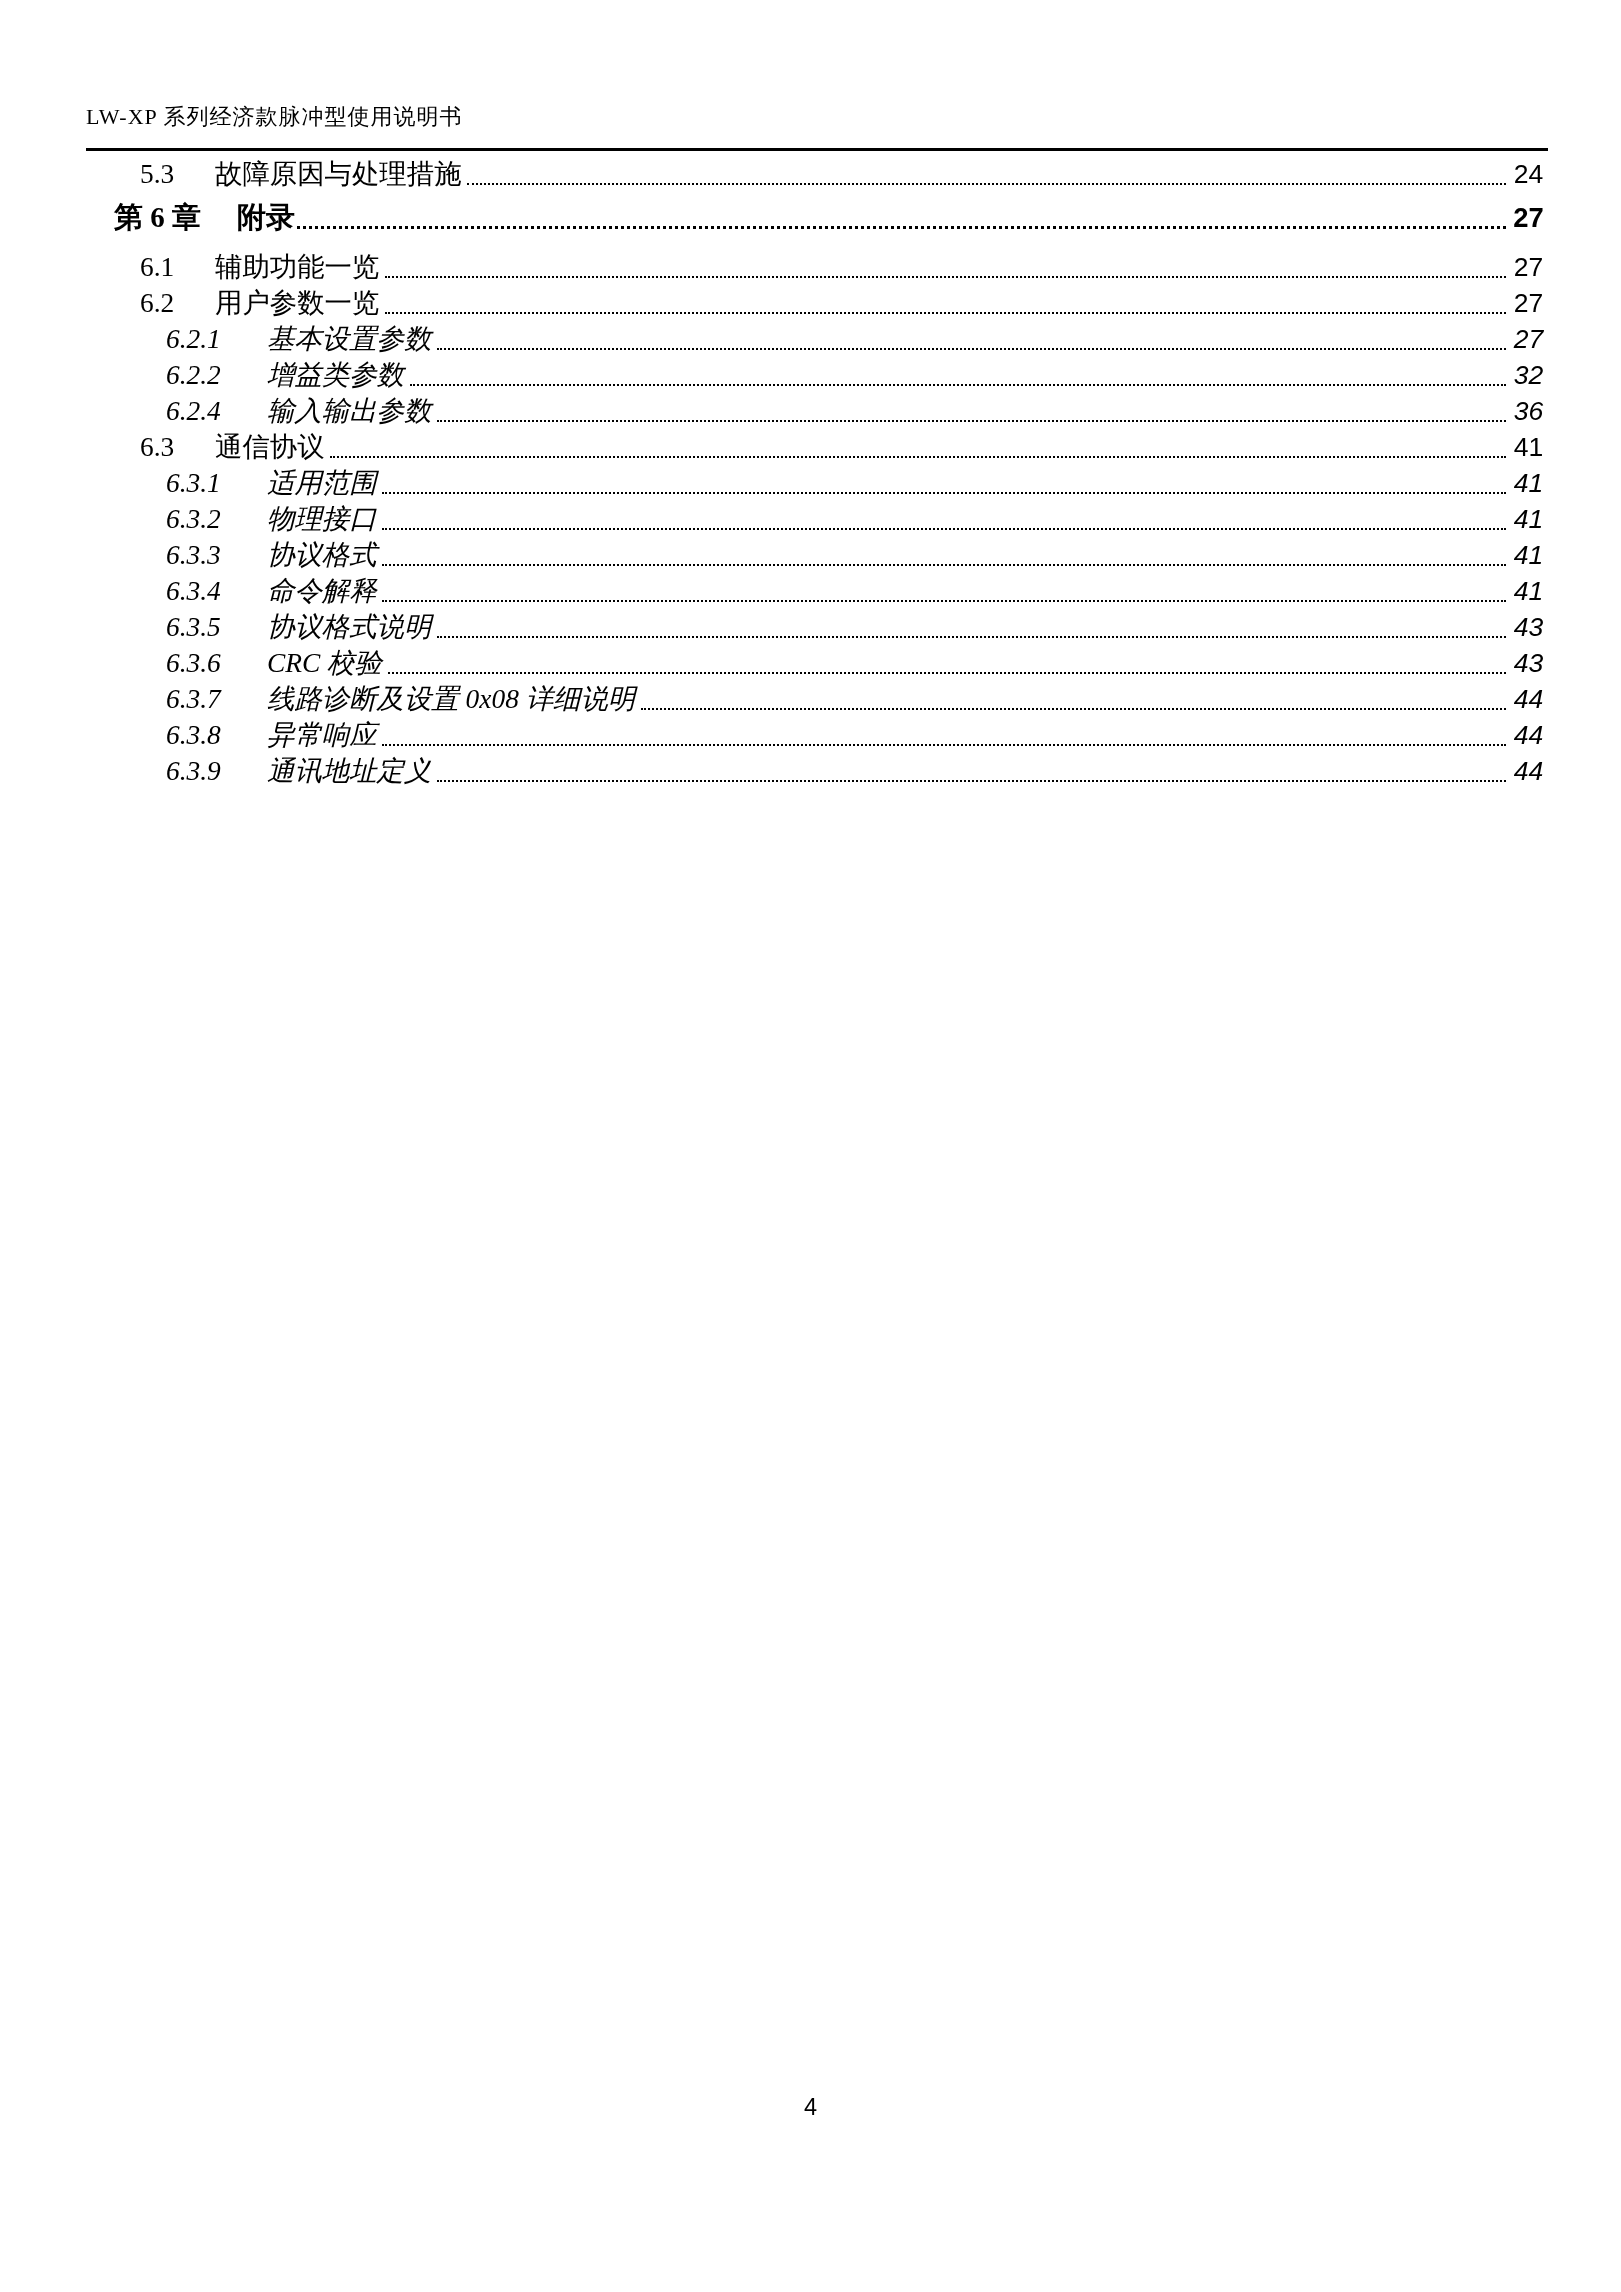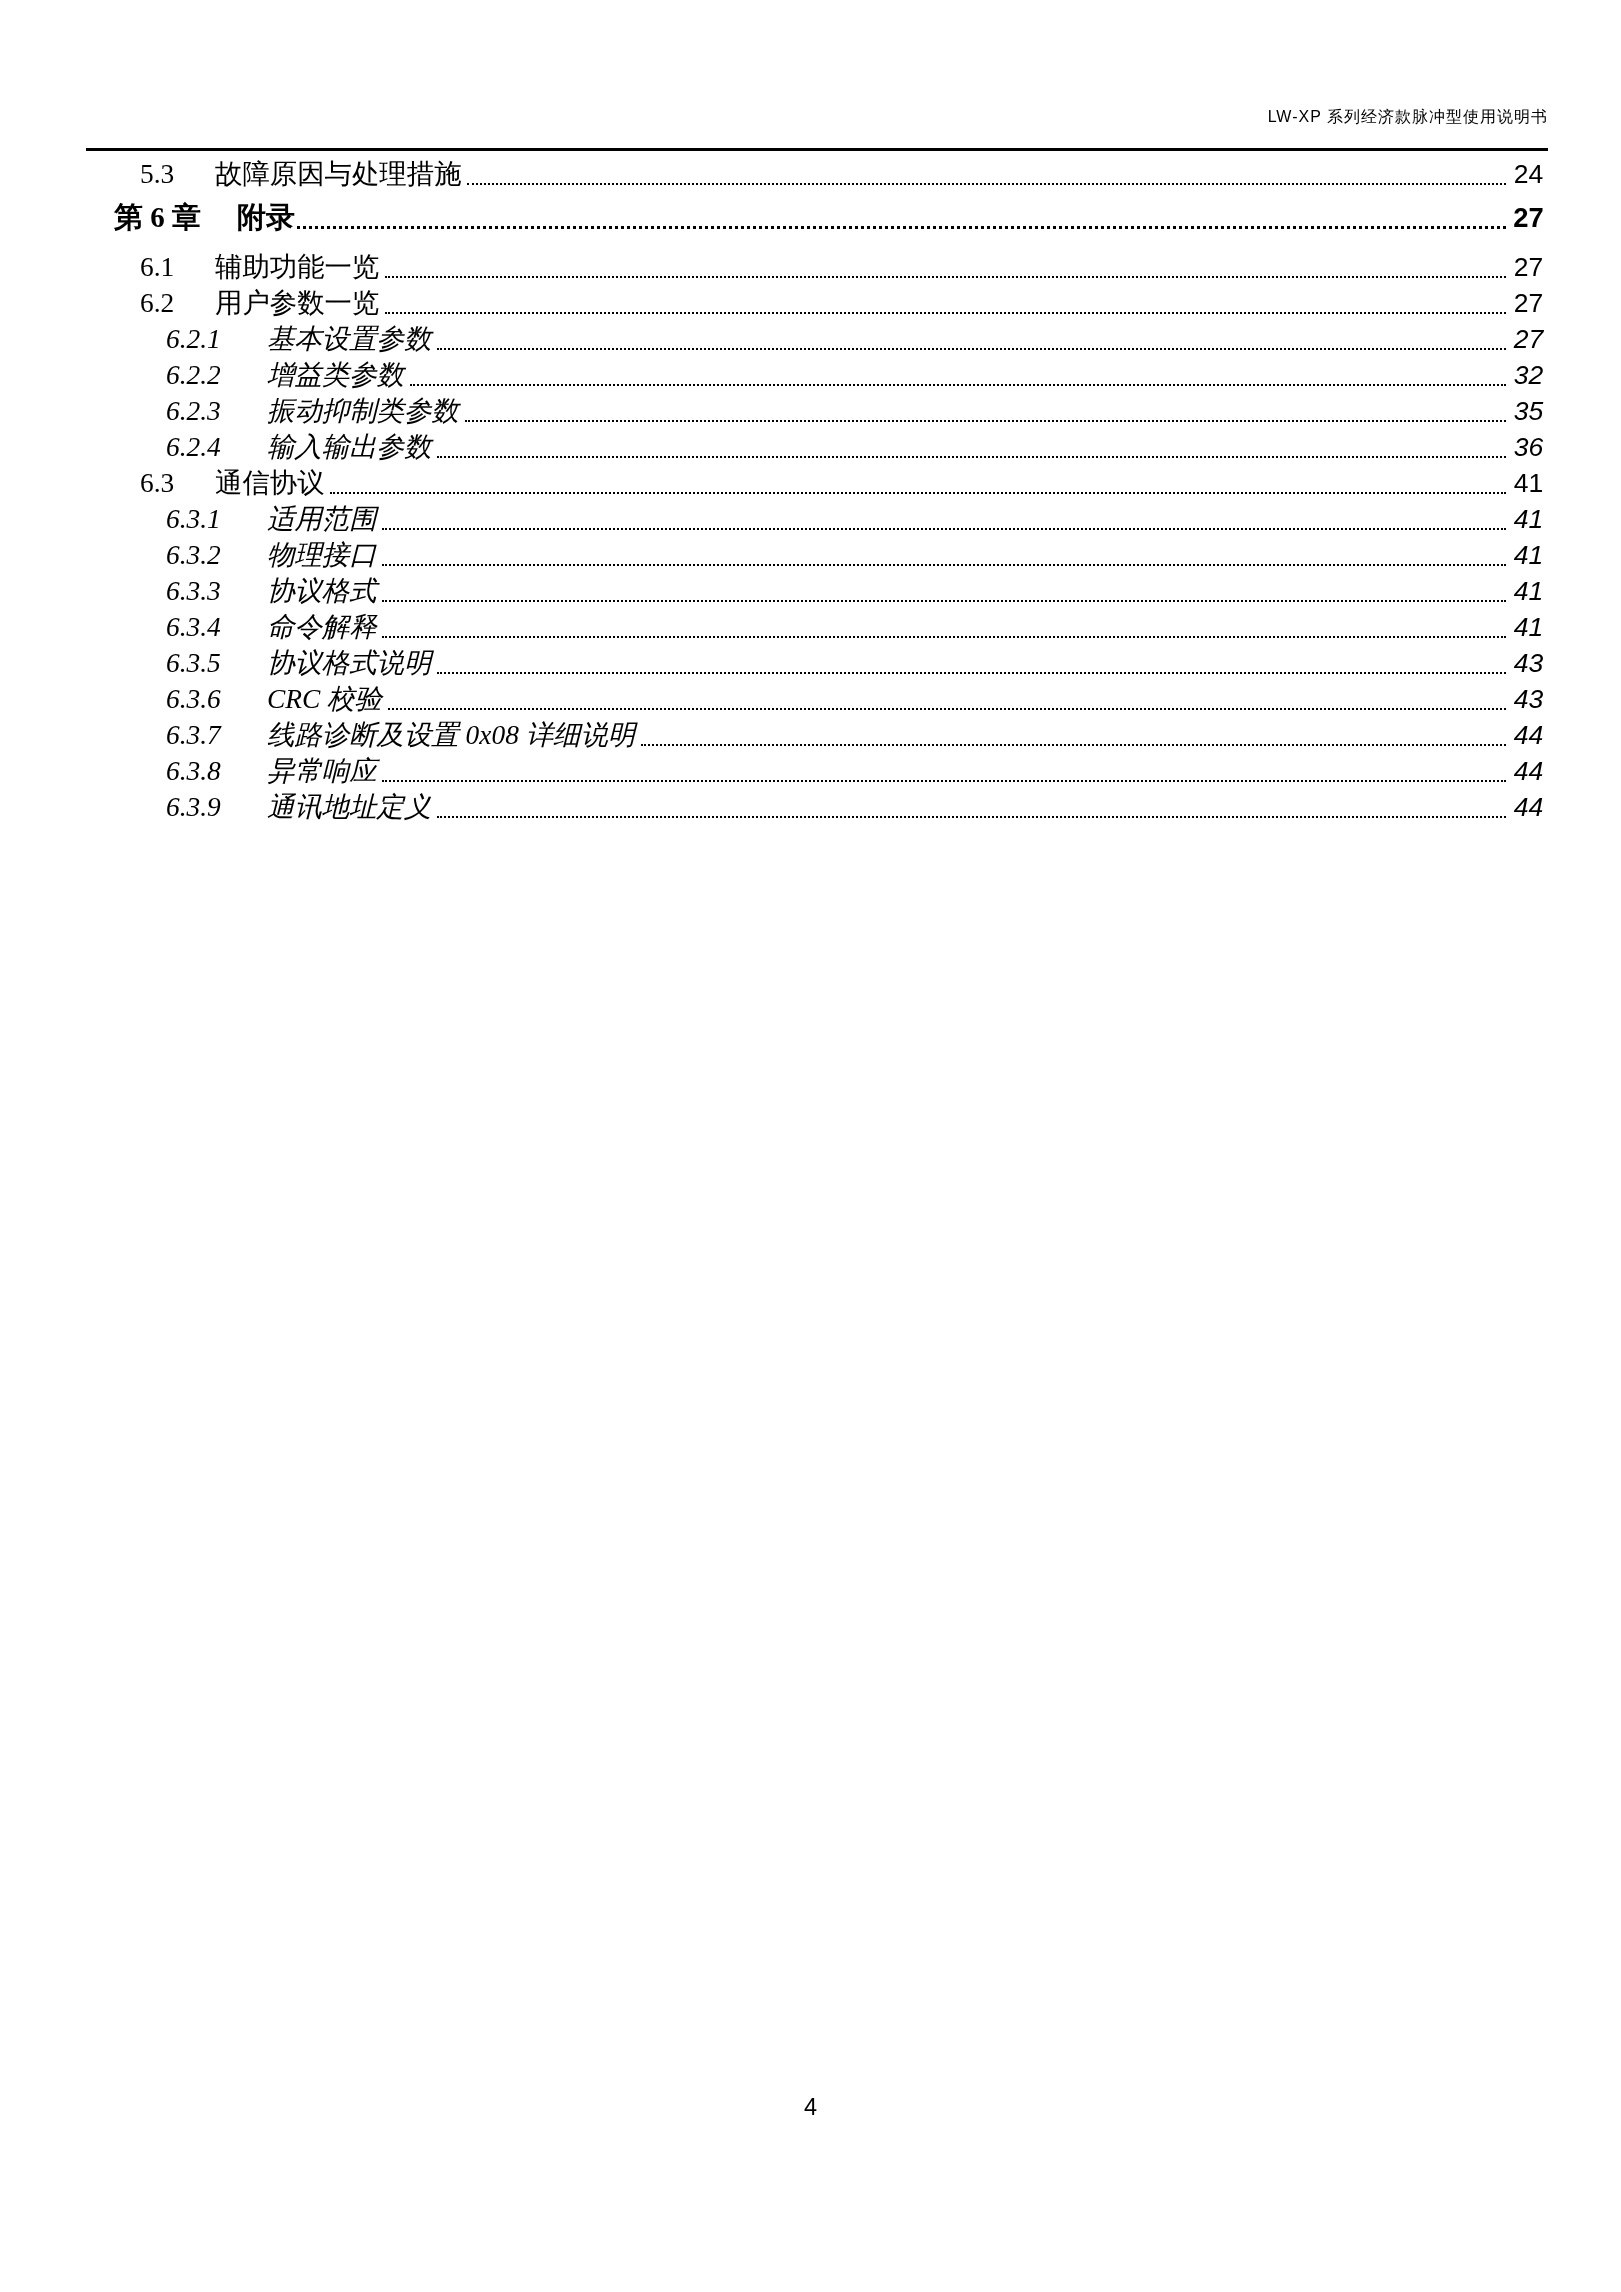--- a/index.html
+++ b/index.html
@@ -13,24 +13,24 @@
     position: relative;
     color: #000;
     font-family: "Liberation Serif", serif;
   }
   .content {
     margin-left: 86px;
     margin-right: 73px;
   }
   .doc-header {
     margin-top: 102px;
-    text-align: right;
-    font-size: 16px;
+    text-align: left;
+    font-size: 22px;
     line-height: 30px;
-    font-family: Liberation Sans, sans-serif;
+    font-family: Liberation Serif, serif;
     letter-spacing: 1px;
   }
   .header-rule {
     border: none;
     border-top: 3.9px solid #000;
     margin: 15.7px 0 0 0;
   }
   .toc {
     margin-top: 4.9px;
   }
@@ -132,26 +132,20 @@
         <span class="toc-leader"></span>
         <span class="toc-page">27</span>
       </div>
       <div class="toc-row lvl3">
         <span class="toc-num">6.2.2</span>
         <span class="toc-label">增益类参数</span>
         <span class="toc-leader"></span>
         <span class="toc-page">32</span>
       </div>
       <div class="toc-row lvl3">
-        <span class="toc-num">6.2.3</span>
-        <span class="toc-label">振动抑制类参数</span>
-        <span class="toc-leader"></span>
-        <span class="toc-page">35</span>
-      </div>
-      <div class="toc-row lvl3">
         <span class="toc-num">6.2.4</span>
         <span class="toc-label">输入输出参数</span>
         <span class="toc-leader"></span>
         <span class="toc-page">36</span>
       </div>
       <div class="toc-row lvl2">
         <span class="toc-num">6.3</span>
         <span class="toc-label">通信协议</span>
         <span class="toc-leader"></span>
         <span class="toc-page">41</span>

